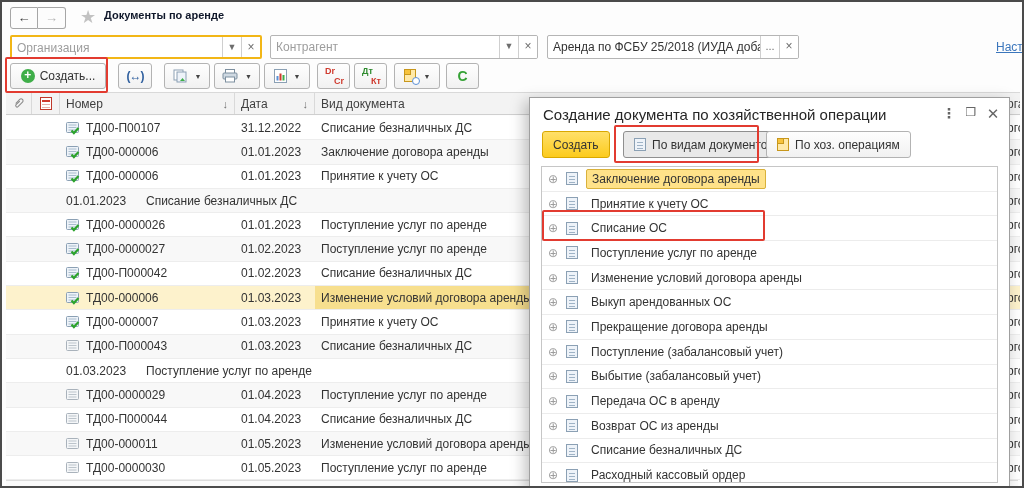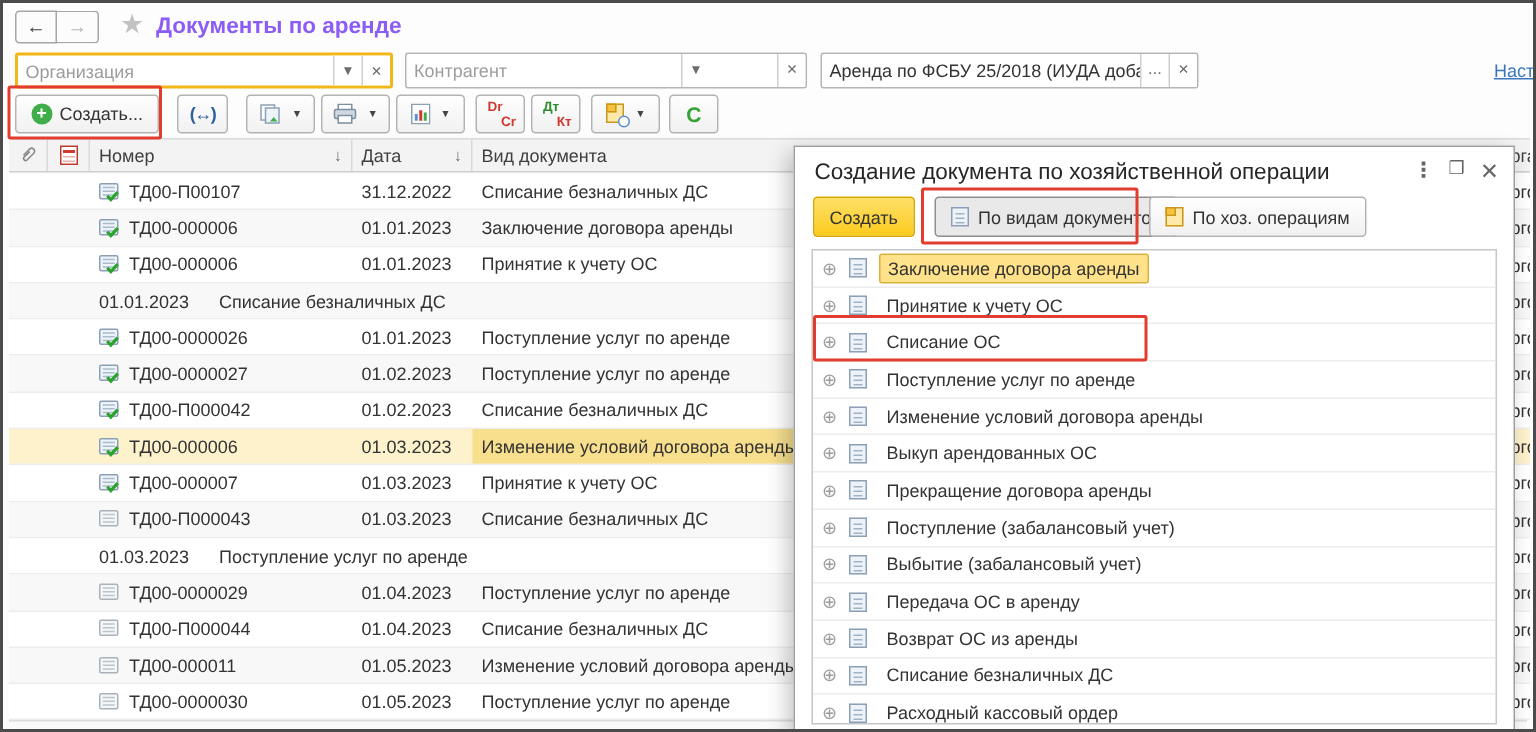--- a/index.html
+++ b/index.html
@@ -8,21 +8,21 @@
   .screen{ position:relative; width:1024px; height:488px; border:2px solid #4b4b4b;
            background:#fdfdfd; overflow:hidden; font-size:12px; color:#333; }
 
   
   .navbtns{ position:absolute; left:8px; top:5px; display:flex; }
   .navbtn{ width:28px; height:22px; background:#fcfcfc; border:1px solid #a6a6a6;
            font-size:13px; line-height:20px; text-align:center; cursor:pointer; }
   .navbtn.back{ border-radius:3px 0 0 3px; color:#3c3c3c; }
   .navbtn.fwd{ border-radius:0 3px 3px 0; border-left:none; color:#b5b5b5; }
   .star{ position:absolute; left:78px; top:4px; font-size:18px; color:#c2c2c2; cursor:pointer; }
-  .page-title{ position:absolute; left:102px; top:7px; font-size:15px; font-weight:bold; color:#8b5cf6; }
+  .page-title{ position:absolute; left:102px; top:7px; font-size:11px; font-weight:bold; color:#0f172a; }
 
   
   .fld{ position:absolute; top:33px; height:24px; display:flex; align-items:stretch;
         background:#fff; border:1px solid #b5b5b5; border-radius:2px; overflow:hidden; }
   .fld.focused{ border:2px solid #f2b616; }
   .fld .txt{ flex:1; padding:4px 5px 0 5px; white-space:nowrap; overflow:hidden; }
   .fld .ph{ color:#9d9d9d; }
   .fld .seg{ width:19px; border-left:1px solid #cfcfcf; text-align:center; color:#6d6d6d;
              font-size:9px; line-height:21px; cursor:pointer; background:#fff; flex:none; }
   .fld .seg.x{ font-size:12px; }
@@ -123,21 +123,21 @@
     <div class="navbtn fwd">→</div>
   </div>
   <span class="star">★</span>
   <span class="page-title">Документы по аренде</span>
 
   <div class="fld focused" style="left:8px;width:252px;">
     <span class="txt ph">Организация</span>
     <span class="seg">▼</span>
     <span class="seg x">×</span>
   </div>
-  <div class="fld" style="left:268px;width:268px;gap:45px;">
+  <div class="fld" style="left:268px;width:268px;">
     <span class="txt ph">Контрагент</span>
     <span class="seg">▼</span>
     <span class="seg x">×</span>
   </div>
   <div class="fld" style="left:545px;width:252px;">
     <span class="txt">Аренда по ФСБУ 25/2018 (ИУДА  добавлен</span>
     <span class="seg" style="font-size:11px;">...</span>
     <span class="seg x">×</span>
   </div>
   <a class="cfg-link">Настро</a>

